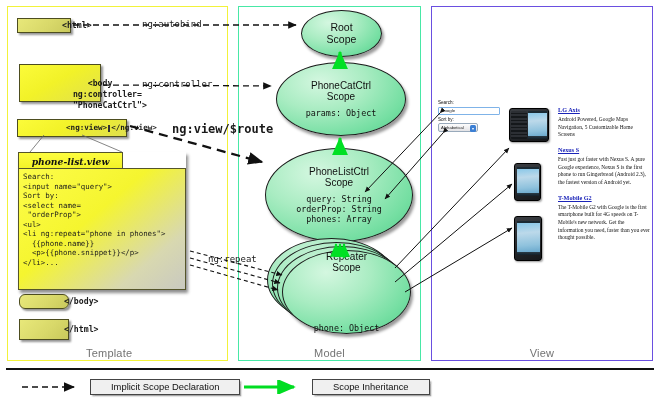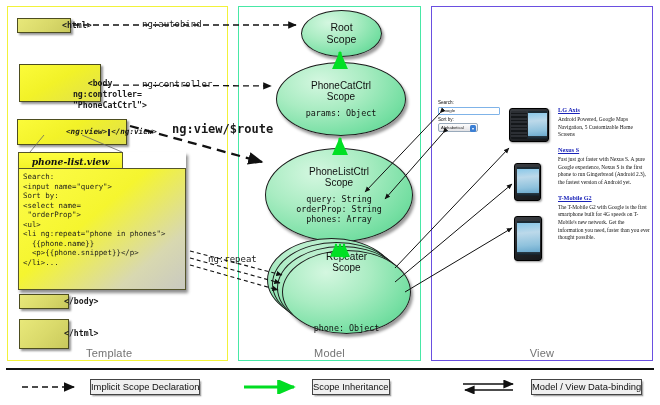--- a/index.html
+++ b/index.html
@@ -20,24 +20,24 @@
   
   .tag{position:absolute;box-sizing:border-box;border:1.2px solid #4d4d1f;
        font-family:"DejaVu Sans Mono","Liberation Mono",monospace;
        font-weight:bold;font-size:8.2px;color:#1a1a1a;line-height:1.35;
        box-shadow:2px 2px 2px rgba(0,0,0,.42);padding:2px 4px;white-space:pre;}
   .tag.dull{background:linear-gradient(135deg,#e8e87a 0%,#d9d96a 55%,#c9c95c 100%);padding-left:44px;}
   .tag.bright{background:linear-gradient(150deg,#fbfb3a 0%,#f2f228 45%,#e0e04e 100%);padding-left:48px;}
 
   #tag-html{left:17px;top:18px;width:54px;height:15px;display:flex;align-items:center;}
   #tag-body{left:19px;top:64px;width:82px;height:38px;}
-  #tag-ngview{left:17px;top:119px;width:110px;height:26px;display:flex;align-items:center;
-              font-size:7.6px;font-style:italic;}
-  #tag-bodyclose{left:19px;top:294px;width:46px;height:15px;display:flex;align-items:center;}
-  #tag-htmlclose{left:19px;top:319px;width:48px;height:30px;display:flex;align-items:center;}
+  #tag-ngview{left:17px;top:119px;width:110px;height:18px;display:flex;align-items:center;
+              font-size:7.6px;}
+  #tag-bodyclose{left:19px;top:294px;width:46px;height:15px;display:flex;align-items:center;border-radius:6px;}
+  #tag-htmlclose{left:19px;top:319px;width:48px;height:21px;display:flex;align-items:center;}
   .ngview-sq{display:inline-block;width:6px;height:5px;border:1px solid #333;
              background:#f7f7c0;margin:0 1px;vertical-align:middle;}
 
   
   #note-card{position:absolute;left:18px;top:152px;width:168px;height:138px;
              box-shadow:2px 3px 3px rgba(0,0,0,.45);}
   #note-tab{position:absolute;left:0;top:0;width:103px;height:17px;
             background:linear-gradient(180deg,#fdfd3e,#f1f126);
             border:1px solid #55552a;border-bottom:none;
             font-family:"DejaVu Serif","Liberation Serif",serif;
@@ -128,21 +128,21 @@
   
   #edges{position:absolute;left:0;top:0;width:660px;height:405px;
          pointer-events:none;z-index:6;}
 
   
   #legend{position:absolute;left:6px;top:368px;width:648px;height:34px;}
   #legend-rule{position:absolute;left:0;top:0;width:648px;height:2.4px;background:#111;}
   .lg-item{position:absolute;top:11px;display:flex;align-items:center;}
   .lg-box{border:1.2px solid #444;background:#f0f0f0;
           box-shadow:1.5px 1.5px 1.5px rgba(0,0,0,.35);
-          font-size:9.4px;color:#111;padding:2px 0;line-height:1.1;}
+          font-size:9.4px;color:#111;padding:2px 20px;line-height:1.1;}
   #lg1{left:14px;} #lg2{left:236px;justify-content:space-between;} #lg3{left:455px;}
   .lg-art{width:62px;height:14px;position:relative;margin-right:8px;}
 </style>
 </head>
 <body>
 
 <div id="stage">
 
   <div class="column" id="col-template">
     <div class="col-label">Template</div>
@@ -331,32 +331,15 @@
               <marker id="lah2" markerWidth="7" markerHeight="7" refX="5.6" refY="3" orient="auto">
             <path d="M0,0.3 L6.2,3 L0,5.7 z" fill="#00dd22"></path>
               </marker>
             </defs>
           <path d="M2,7 L52,7" stroke="#00dd22" stroke-width="3" fill="none" marker-end="url(#lah2)"></path>
         </svg>
       </div>
       <div class="lg-box">Scope Inheritance</div>
     </div>
 
-    <div class="lg-item" id="lg3">
-      <div class="lg-art">
-        <svg width="62" height="14" viewBox="0 0 62 14">
-          <defs>
-            <marker id="lah3a" markerWidth="7" markerHeight="7" refX="6" refY="3.1" orient="auto">
-              <path d="M0,0.3 L6.6,3.1 L0,5.9 z" fill="#111"></path>
-              </marker>
-            <marker id="lah3b" markerWidth="7" markerHeight="7" refX="6" refY="3.1" orient="auto">
-              <path d="M0,0.3 L6.6,3.1 L0,5.9 z" fill="#111"></path>
-              </marker>
-          </defs>
-          <path d="M2,4 L52,4" stroke="#111" stroke-width="1.6" fill="none" marker-end="url(#lah3a)"></path>
-          <path d="M52,10 L4,10" stroke="#111" stroke-width="1.6" fill="none" marker-end="url(#lah3b)"></path>
-        </svg>
-      </div>
-      <div class="lg-box">Model / View Data-binding</div>
-    </div>
   </div>
 
 </div>
 
 </body></html>

